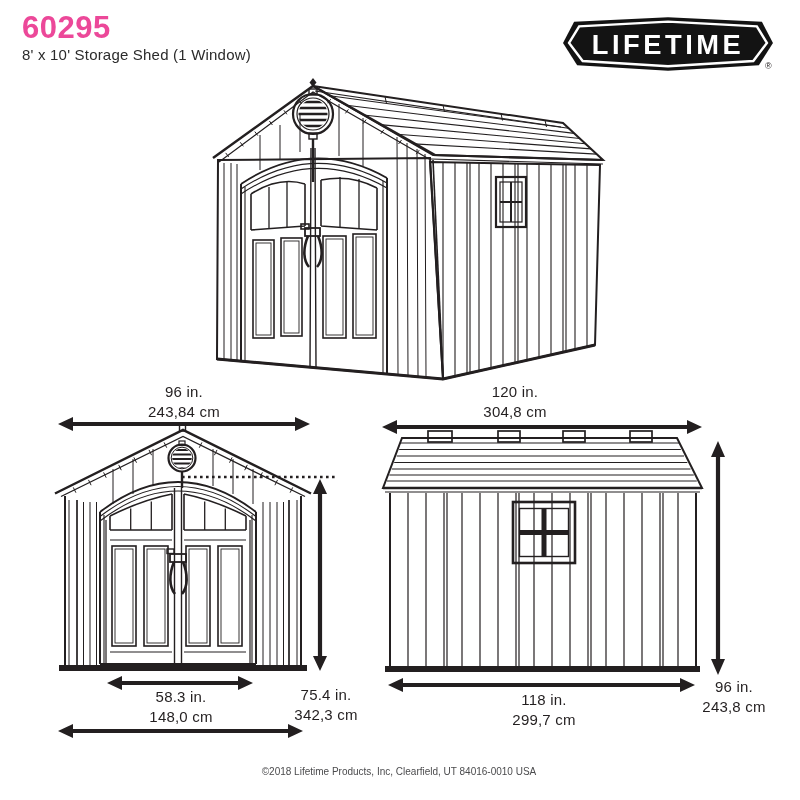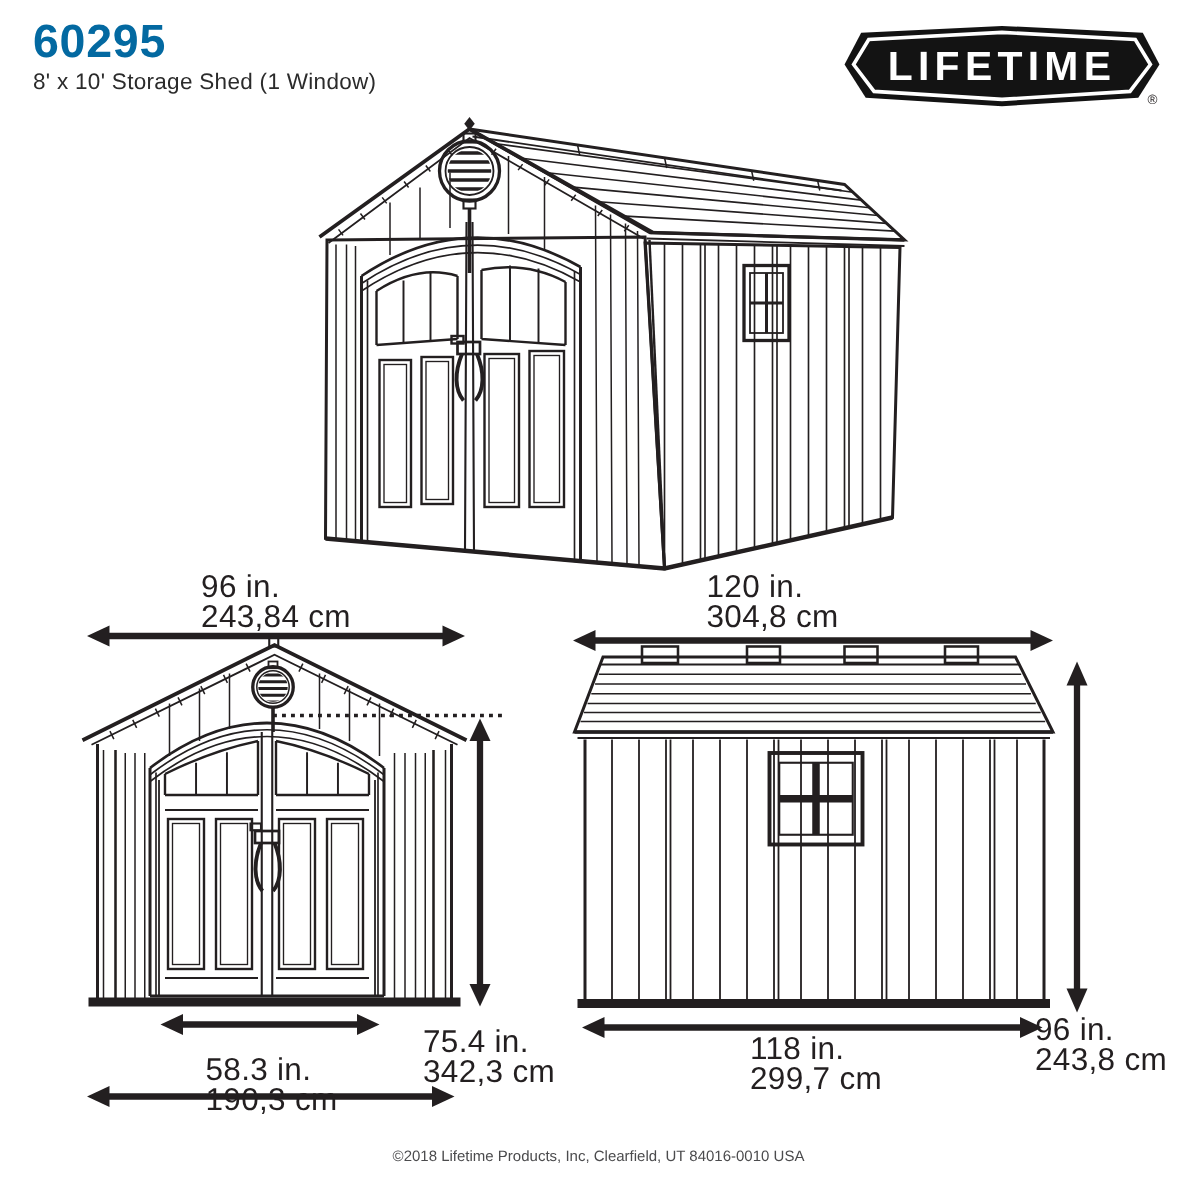--- a/index.html
+++ b/index.html
@@ -1,22 +1,22 @@
 <!DOCTYPE html>
 <html><head>
 <meta charset="utf-8">
 <style>
   html,body{margin:0;padding:0;background:#fff;}
   .page{position:relative;width:800px;height:800px;background:#fff;overflow:hidden;
         font-family:"Liberation Sans",sans-serif;color:#232323;}
-  .model{position:absolute;left:22px;top:10px;font-size:31px;font-weight:700;letter-spacing:.5px;color:#0369a1;}
+  .model{position:absolute;left:22px;top:10px;font-size:31px;font-weight:700;letter-spacing:.5px;color:#ec4899;}
   .subtitle{position:absolute;left:22px;top:46px;font-size:15px;font-weight:400;color:#2b2b2b;letter-spacing:.2px;}
   .logo-wrap{position:absolute;left:561px;top:15px;width:214px;height:58px;}
   .reg-mark{position:absolute;left:765px;top:61px;font-size:9px;color:#231f20;}
-  .dim{position:absolute;transform:translateX(-50%);font-size:21px;
+  .dim{position:absolute;transform:translateX(-50%);text-align:center;font-size:15px;
        line-height:19.5px;color:#231f20;letter-spacing:.2px;white-space:nowrap;}
   .copyright{position:absolute;left:399px;top:766px;transform:translateX(-50%);
              font-size:10px;color:#4b4b4d;white-space:nowrap;}
   svg{position:absolute;overflow:visible;}
   .ln{stroke:#231f20;fill:none;}
 </style>
 </head>
 <body>
 <div class="page">
 
@@ -249,23 +249,23 @@
 <div class="dim" style="left:184px;top:382px">
   <div>96 in.</div>
   <div>243,84 cm</div>
 </div>
 
 <div class="dim" style="left:515px;top:382px">
   <div>120 in.</div>
   <div>304,8 cm</div>
 </div>
 
-<div class="dim" style="left:181px;top:704px">
+<div class="dim" style="left:181px;top:687px">
   <div>58.3 in.</div>
-  <div>190,3 cm</div>
+  <div>148,0 cm</div>
 </div>
 
 <div class="dim" style="left:326px;top:685px">
   <div>75.4 in.</div>
   <div>342,3 cm</div>
 </div>
 
 
 <div class="dim" style="left:544px;top:690px">
   <div>118 in.</div>

